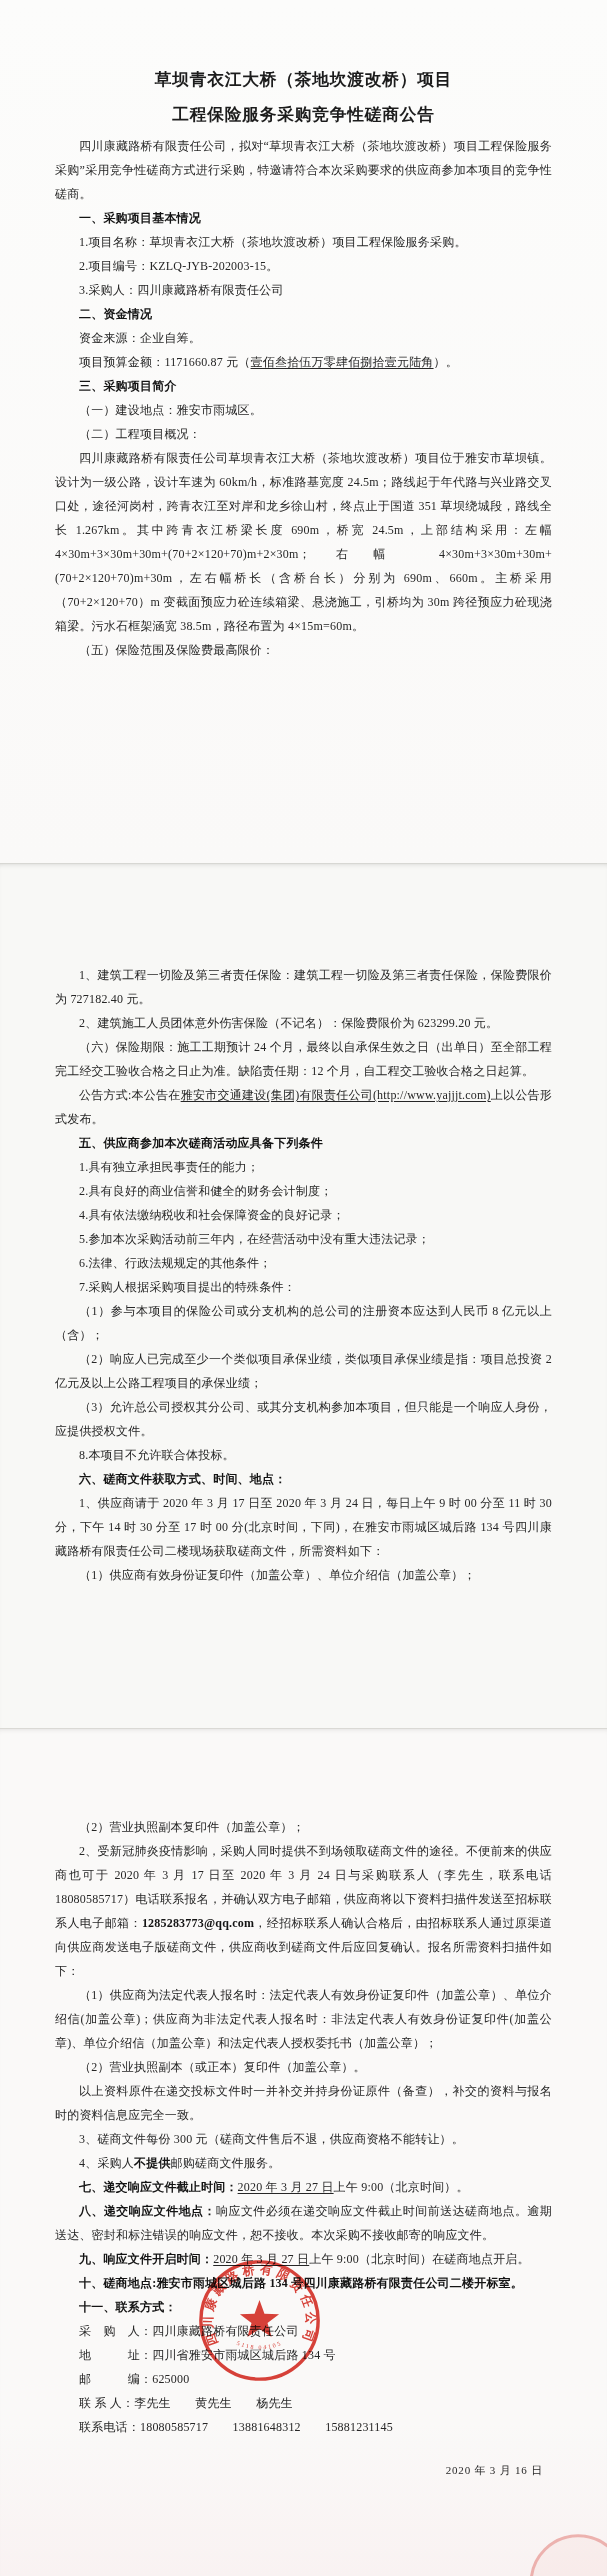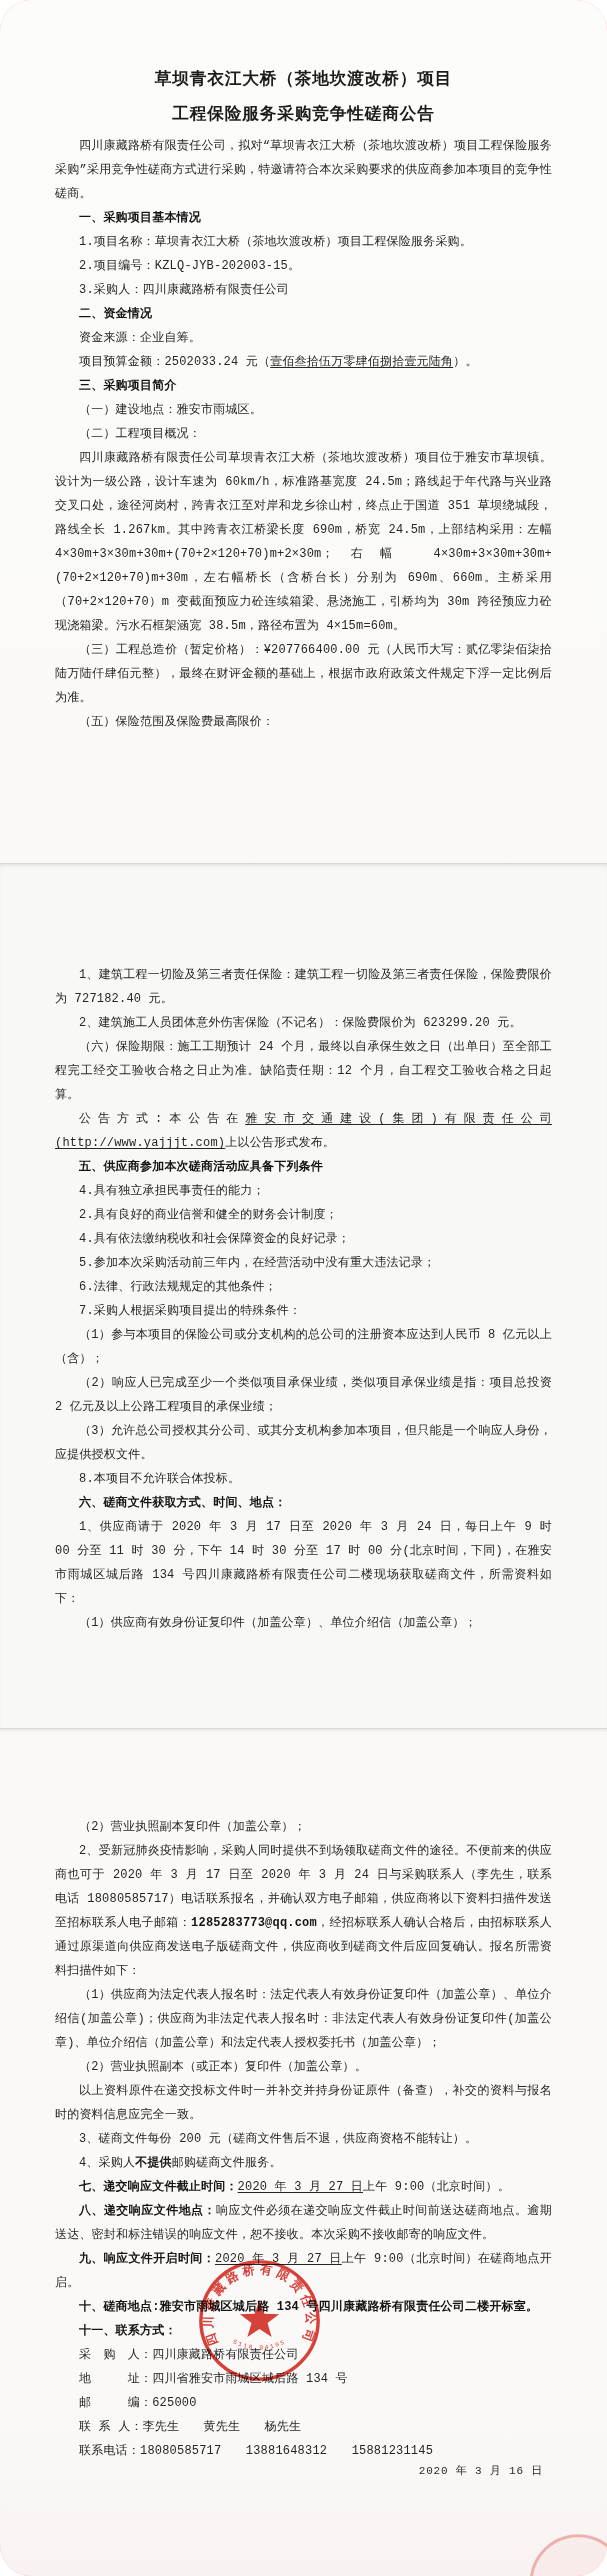--- a/index.html
+++ b/index.html
@@ -1,21 +1,20 @@
 <!DOCTYPE html>
 <html style="font-size:12px"><head>
 <meta charset="utf-8">
 <style>
   html,body{margin:0;padding:0;}
   .doc{
     position:relative;width:607px;height:2576px;overflow:hidden;
     background:#fca5a5;
-    font-family:Liberation Mono, monospace;
+    font-family:Liberation Serif, serif;
     color:#262626;
-    border-radius:31px;
   }
   .page{position:absolute;left:0;width:607px;box-sizing:border-box;overflow:hidden;}
   .page1{top:0;height:863px;background:linear-gradient(180deg,#fcfcfb 0%,#faf9f8 100%);}
   .page2{top:863px;height:1112px;background:#f8f8f6;border-top:0.8px solid #d7d7d3;
          box-shadow:inset 0 3.8px 6.8px -5.3px rgba(0,0,0,.25);}
   .page3{top:1728px;height:848px;background:linear-gradient(180deg,#faf9f8 0%,#faf9f8 82%,#f9f2f2 100%);
          border-top:0.8px solid #dad9d5;box-shadow:inset 0 3.8px 6.8px -5.3px rgba(0,0,0,.2);}
   .title-block{position:absolute;left:0;right:0;top:62px;text-align:center;
     font-weight:bold;font-size:16.7px;line-height:35px;color:#1c1c1c;letter-spacing:0.8px;}
   .content{position:absolute;left:55px;right:55px;}
@@ -47,38 +46,37 @@
       <div>工程保险服务采购竞争性磋商公告</div>
     </div>
     <div class="content c1">
         <p><span class="">四川康藏路桥有限责任公司，拟对“草坝青衣江大桥（茶地坎渡改桥）项目工程保险服务采购”采用竞争性磋商方式进行采购，特邀请符合本次采购要求的供应商参加本项目的竞争性磋商。</span></p>
         <p class="h"><span class="">一、采购项目基本情况</span></p>
         <p><span class="">1.项目名称：草坝青衣江大桥（茶地坎渡改桥）项目工程保险服务采购。</span></p>
         <p><span class="">2.项目编号：KZLQ-JYB-202003-15。</span></p>
         <p><span class="">3.采购人：四川康藏路桥有限责任公司</span></p>
         <p class="h"><span class="">二、资金情况</span></p>
         <p><span class="">资金来源：企业自筹。</span></p>
-        <p><span class="">项目预算金额：2502033.24 元（</span><span class="u">壹佰叁拾伍万零肆佰捌拾壹元陆角</span><span class="">）。</span></p>
+        <p><span class="">项目预算金额：1171660.87 元（</span><span class="u">壹佰叁拾伍万零肆佰捌拾壹元陆角</span><span class="">）。</span></p>
         <p class="h"><span class="">三、采购项目简介</span></p>
         <p><span class="">（一）建设地点：雅安市雨城区。</span></p>
         <p><span class="">（二）工程项目概况：</span></p>
         <p><span class="">四川康藏路桥有限责任公司草坝青衣江大桥（茶地坎渡改桥）项目位于雅安市草坝镇。设计为一级公路，设计车速为 60km/h，标准路基宽度 24.5m；路线起于年代路与兴业路交叉口处，途径河岗村，跨青衣江至对岸和龙乡徐山村，终点止于国道 351 草坝绕城段，路线全长 1.267km。其中跨青衣江桥梁长度 690m，桥宽 24.5m，上部结构采用：左幅 4×30m+3×30m+30m+(70+2×120+70)m+2×30m；右幅 4×30m+3×30m+30m+(70+2×120+70)m+30m，左右幅桥长（含桥台长）分别为 690m、660m。主桥采用（70+2×120+70）m 变截面预应力砼连续箱梁、悬浇施工，引桥均为 30m 跨径预应力砼现浇箱梁。污水石框架涵宽 38.5m，路径布置为 4×15m=60m。</span></p>
-        <p><span class="">（三）工程总造价（暂定价格）：¥207766400.00 元（人民币大写：贰亿零柒佰柒拾陆万陆仟肆佰元整），最终在财评金额的基础上，根据市政府政策文件规定下浮一定比例后为准。</span></p>
         <p><span class="">（五）保险范围及保险费最高限价：</span></p>
       </div>
   </div>
 
   <div class="page page2">
     <div class="content c2">
         <p><span class="">1、建筑工程一切险及第三者责任保险：建筑工程一切险及第三者责任保险，保险费限价为 727182.40 元。</span></p>
         <p><span class="">2、建筑施工人员团体意外伤害保险（不记名）：保险费限价为 623299.20 元。</span></p>
         <p><span class="">（六）保险期限：施工工期预计 24 个月，最终以自承保生效之日（出单日）至全部工程完工经交工验收合格之日止为准。缺陷责任期：12 个月，自工程交工验收合格之日起算。</span></p>
         <p><span class="">公告方式:本公告在</span><span class="u">雅安市交通建设(集团)有限责任公司(http://www.yajjjt.com)</span><span class="">上以公告形式发布。</span></p>
         <p class="h"><span class="">五、供应商参加本次磋商活动应具备下列条件</span></p>
-        <p><span class="">4.具有独立承担民事责任的能力；</span></p>
+        <p><span class="">1.具有独立承担民事责任的能力；</span></p>
         <p><span class="">2.具有良好的商业信誉和健全的财务会计制度；</span></p>
         <p><span class="">4.具有依法缴纳税收和社会保障资金的良好记录；</span></p>
         <p><span class="">5.参加本次采购活动前三年内，在经营活动中没有重大违法记录；</span></p>
         <p><span class="">6.法律、行政法规规定的其他条件；</span></p>
         <p><span class="">7.采购人根据采购项目提出的特殊条件：</span></p>
         <p><span class="">（1）参与本项目的保险公司或分支机构的总公司的注册资本应达到人民币 8 亿元以上 （含）；</span></p>
         <p><span class="">（2）响应人已完成至少一个类似项目承保业绩，类似项目承保业绩是指：项目总投资 2 亿元及以上公路工程项目的承保业绩；</span></p>
         <p><span class="">（3）允许总公司授权其分公司、或其分支机构参加本项目，但只能是一个响应人身份，应提供授权文件。</span></p>
         <p><span class="">8.本项目不允许联合体投标。</span></p>
         <p class="h"><span class="">六、磋商文件获取方式、时间、地点：</span></p>
@@ -87,21 +85,21 @@
       </div>
   </div>
 
   <div class="page page3">
     <div class="content c3">
         <p><span class="">（2）营业执照副本复印件（加盖公章）；</span></p>
         <p><span class="">2、受新冠肺炎疫情影响，采购人同时提供不到场领取磋商文件的途径。不便前来的供应商也可于 2020 年 3 月 17 日至 2020 年 3 月 24 日与采购联系人（李先生，联系电话 18080585717）电话联系报名，并确认双方电子邮箱，供应商将以下资料扫描件发送至招标联系人电子邮箱：</span><span class="b ">1285283773@qq.com</span><span class="">，经招标联系人确认合格后，由招标联系人通过原渠道向供应商发送电子版磋商文件，供应商收到磋商文件后应回复确认。报名所需资料扫描件如下：</span></p>
         <p><span class="">（1）供应商为法定代表人报名时：法定代表人有效身份证复印件（加盖公章）、单位介绍信(加盖公章)；供应商为非法定代表人报名时：非法定代表人有效身份证复印件(加盖公章)、单位介绍信（加盖公章）和法定代表人授权委托书（加盖公章）；</span></p>
         <p><span class="">（2）营业执照副本（或正本）复印件（加盖公章）。</span></p>
         <p><span class="">以上资料原件在递交投标文件时一并补交并持身份证原件（备查），补交的资料与报名时的资料信息应完全一致。</span></p>
-        <p><span class="">3、磋商文件每份 200 元（磋商文件售后不退，供应商资格不能转让）。</span></p>
+        <p><span class="">3、磋商文件每份 300 元（磋商文件售后不退，供应商资格不能转让）。</span></p>
         <p><span class="">4、采购人</span><span class="b ">不提供</span><span class="">邮购磋商文件服务。</span></p>
         <p><span class="b ">七、递交响应文件截止时间：</span><span class="u">2020 年 3 月 27 日</span><span class="">上午 9:00（北京时间）。</span></p>
         <p><span class="b ">八、递交响应文件地点：</span><span class="">响应文件必须在递交响应文件截止时间前送达磋商地点。逾期送达、密封和标注错误的响应文件，恕不接收。本次采购不接收邮寄的响应文件。</span></p>
         <p><span class="b ">九、响应文件开启时间：</span><span class="u">2020 年 3 月 27 日</span><span class="">上午 9:00（北京时间）在磋商地点开启。</span></p>
         <p><span class="b ">十、磋商地点:雅安市雨城区城后路 134 号四川康藏路桥有限责任公司二楼开标室。</span></p>
         <p class="h"><span class="">十一、联系方式：</span></p>
         <p><span class="">采　购　人：四川康藏路桥有限责任公司</span></p>
         <p><span class="">地　　　址：四川省雅安市雨城区城后路 134 号</span></p>
         <p><span class="">邮　　　编：625000</span></p>
         <p><span class="">联 系 人：李先生　　黄先生　　杨先生</span></p>

